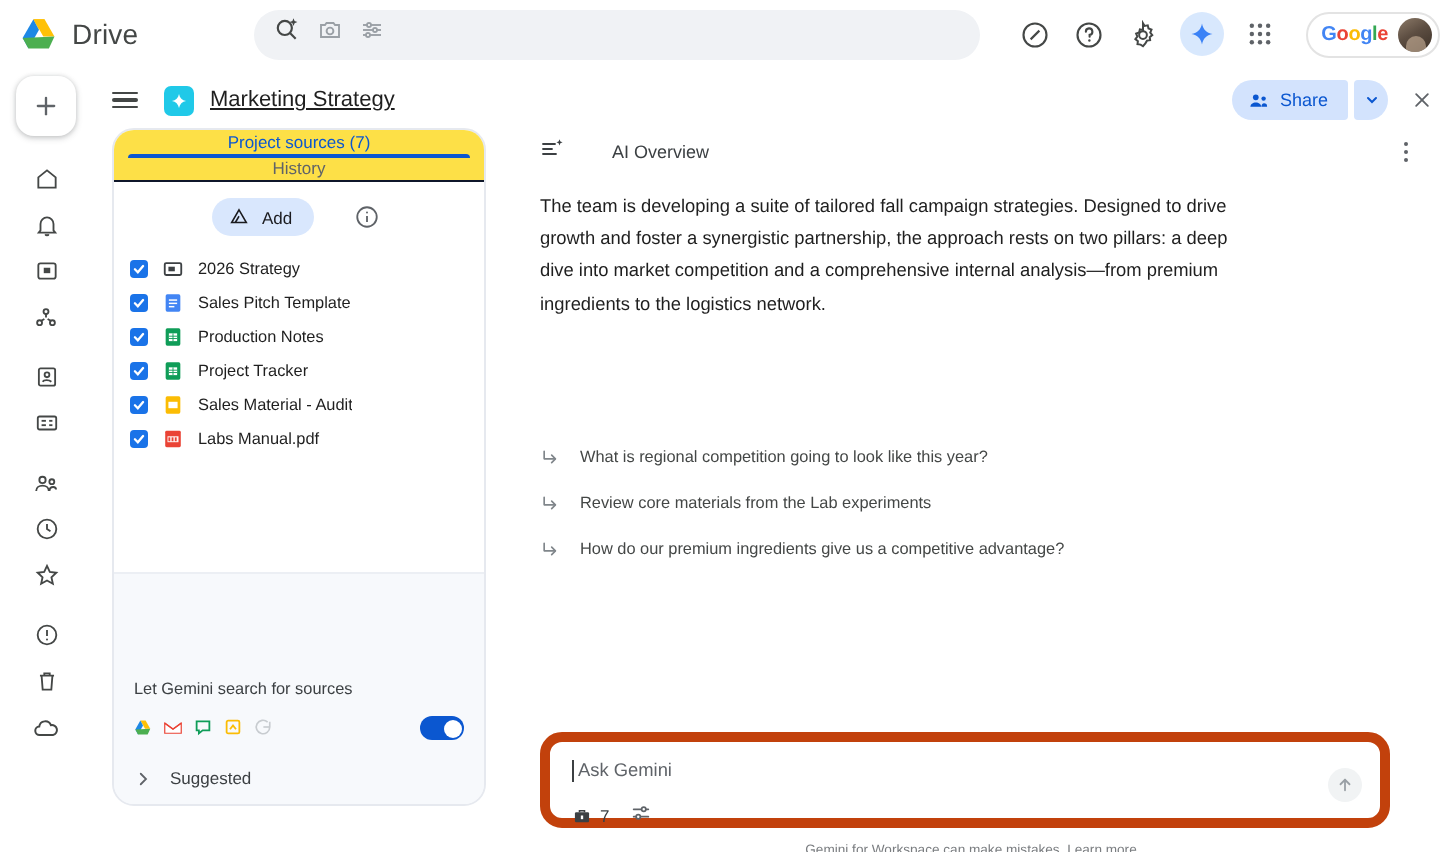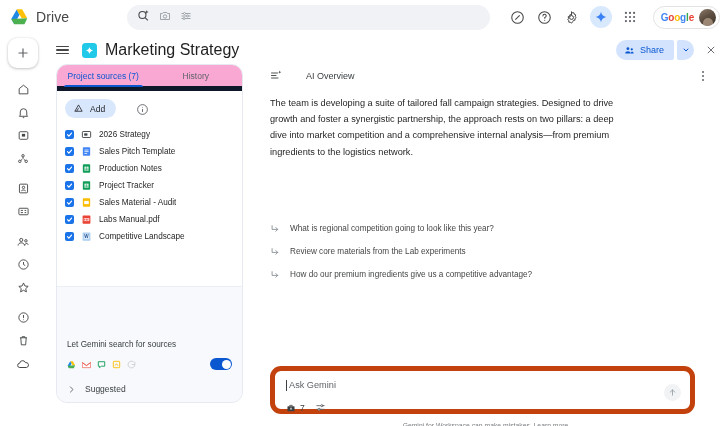--- a/index.html
+++ b/index.html
@@ -76,54 +76,54 @@
   
   .main { position:absolute; left:46px; top:34px; width:682px; height:392px; background:#fff; }
 
   .mainhead { display:flex; align-items:center; height:28px; padding:4px 8px 0 10px; }
   .hamburger { width:16px; height:16px; display:flex; flex-direction:column; justify-content:center; gap:2.5px; cursor:pointer; }
   .hamburger i { display:block; height:1.3px; background:#444746; width:13px; border-radius:1px;}
   .proj-icon {
     width:15px; height:15px; border-radius:3.5px; background:#20c9e8;
     display:flex; align-items:center; justify-content:center; margin-left:10px; flex:none;
   }
-  .proj-title { font-size:16px; color:#1f1f1f; margin-left:8px; font-weight:500; }
+  .proj-title { font-size:11px; color:#1f1f1f; margin-left:8px; font-weight:500;text-decoration:underline; }
   .head-right { margin-left:auto; display:flex; align-items:center; gap:2px; }
   .share-btn {
     display:flex; align-items:center; gap:5px; height:20px; padding:0 10px 0 8px;
     background:#d3e3fd; border-radius:10px 2px 2px 10px; cursor:pointer;
   }
   .share-label { font-size:9px; color:#0b57d0; font-weight:500; }
   .share-caret {
     width:17px; height:20px; background:#d3e3fd; border-radius:2px 10px 10px 2px;
     display:flex; align-items:center; justify-content:center; cursor:pointer; margin-left:1px;
   }
   .close-x { width:18px; height:18px; display:flex; align-items:center; justify-content:center; cursor:pointer; margin-left:6px; }
 
   .body { display:flex; height:355px; padding: 2px 0 0 0; }
 
   
   .sidepanel {
     width:187px; margin-left:10px; background:#f7f9fc;
     border:1px solid #e6e9ef; border-radius:11px;
     display:flex; flex-direction:column; height:339px; overflow:hidden;
   }
-  .tabs { display:flex; height:26px; border-bottom:5px solid #0f172a; background:#f9a8d4; }
+  .tabs { display:flex; height:26px; border-bottom:1px solid #0f172a; background:#fde047;flex-direction:column; }
   .tab {
     flex:1; display:flex; align-items:center; justify-content:center;
     font-size:8.5px; color:#5f6368; cursor:pointer; position:relative;
   }
   .tab.active { color:#0b57d0; font-weight:500; }
   .tab.active::after {
     content:""; position:absolute; bottom:-1px; left:7px; right:7px; height:2px;
     background:#0b57d0; border-radius:2px 2px 0 0;
   }
 
   .panel-body { flex:1; background:#fff; padding:8px 8px 0 8px; overflow:hidden; }
-  .addrow { display:flex; align-items:center; justify-content:flex-start; margin-bottom:8px;gap:20px; }
+  .addrow { display:flex; align-items:center; justify-content:center; margin-bottom:8px;gap:20px; }
   .add-pill {
     display:flex; align-items:center; gap:6px; height:19px; padding:0 11px 0 8px;
     background:#d9e7fd; border-radius:10px; cursor:pointer;
   }
   .add-label { font-size:8.5px; color:#1b1b1f; }
   .info-i { width:13px; height:13px; cursor:pointer; margin-right:3px; }
 
   .filelist { display:flex; flex-direction:column; gap:0px; }
   .filerow { display:flex; align-items:center; gap:7px; height:17px; cursor:pointer; }
   .cbox {
@@ -534,35 +534,20 @@
                   <rect x="3.5" y="3" width="17" height="18" rx="1.6" fill="#ea4335"></rect>
                   <rect x="6" y="9" width="12" height="6.5" fill="#fff" opacity=".92"></rect>
                   <rect x="7" y="10.2" width="2" height="4.2" fill="#ea4335"></rect>
                     <rect x="10.5" y="10.2" width="2" height="4.2" fill="#ea4335"></rect>
                     <rect x="14" y="10.2" width="2" height="4.2" fill="#ea4335"></rect>
                 </svg>
               </span>
               <span class="fname">Labs Manual.pdf</span>
             </div>
 
-            <div class="filerow">
-              <span class="cbox">
-                <svg width="7" height="7" viewBox="0 0 24 24" fill="none" stroke="#fff" stroke-width="4" stroke-linecap="round">
-                    <path d="M5 12.5 L10 17.5 L19 7"></path>
-                  </svg>
-              </span>
-              <span class="ficon">
-                <svg width="11" height="11" viewBox="0 0 24 24">
-                  <rect x="3.5" y="3" width="17" height="18" rx="1.6" fill="#a8cdf0"></rect>
-                  <rect x="6" y="6" width="12" height="12" fill="#fff" opacity=".55"></rect>
-                  <text x="12" y="16" font-size="10" font-weight="bold" fill="#2b5797" text-anchor="middle" font-family="Liberation Sans, sans-serif">W</text>
-                </svg>
-              </span>
-              <span class="fname">Competitive Landscape</span>
-            </div>
 
           </div>
         </div>
 
         <div class="panel-foot">
           <div class="foot-title">Let Gemini search for sources</div>
           <div class="foot-row">
             <span class="appicons">
               <span>
                 <svg width="9" height="8" viewBox="0 0 24 22">

